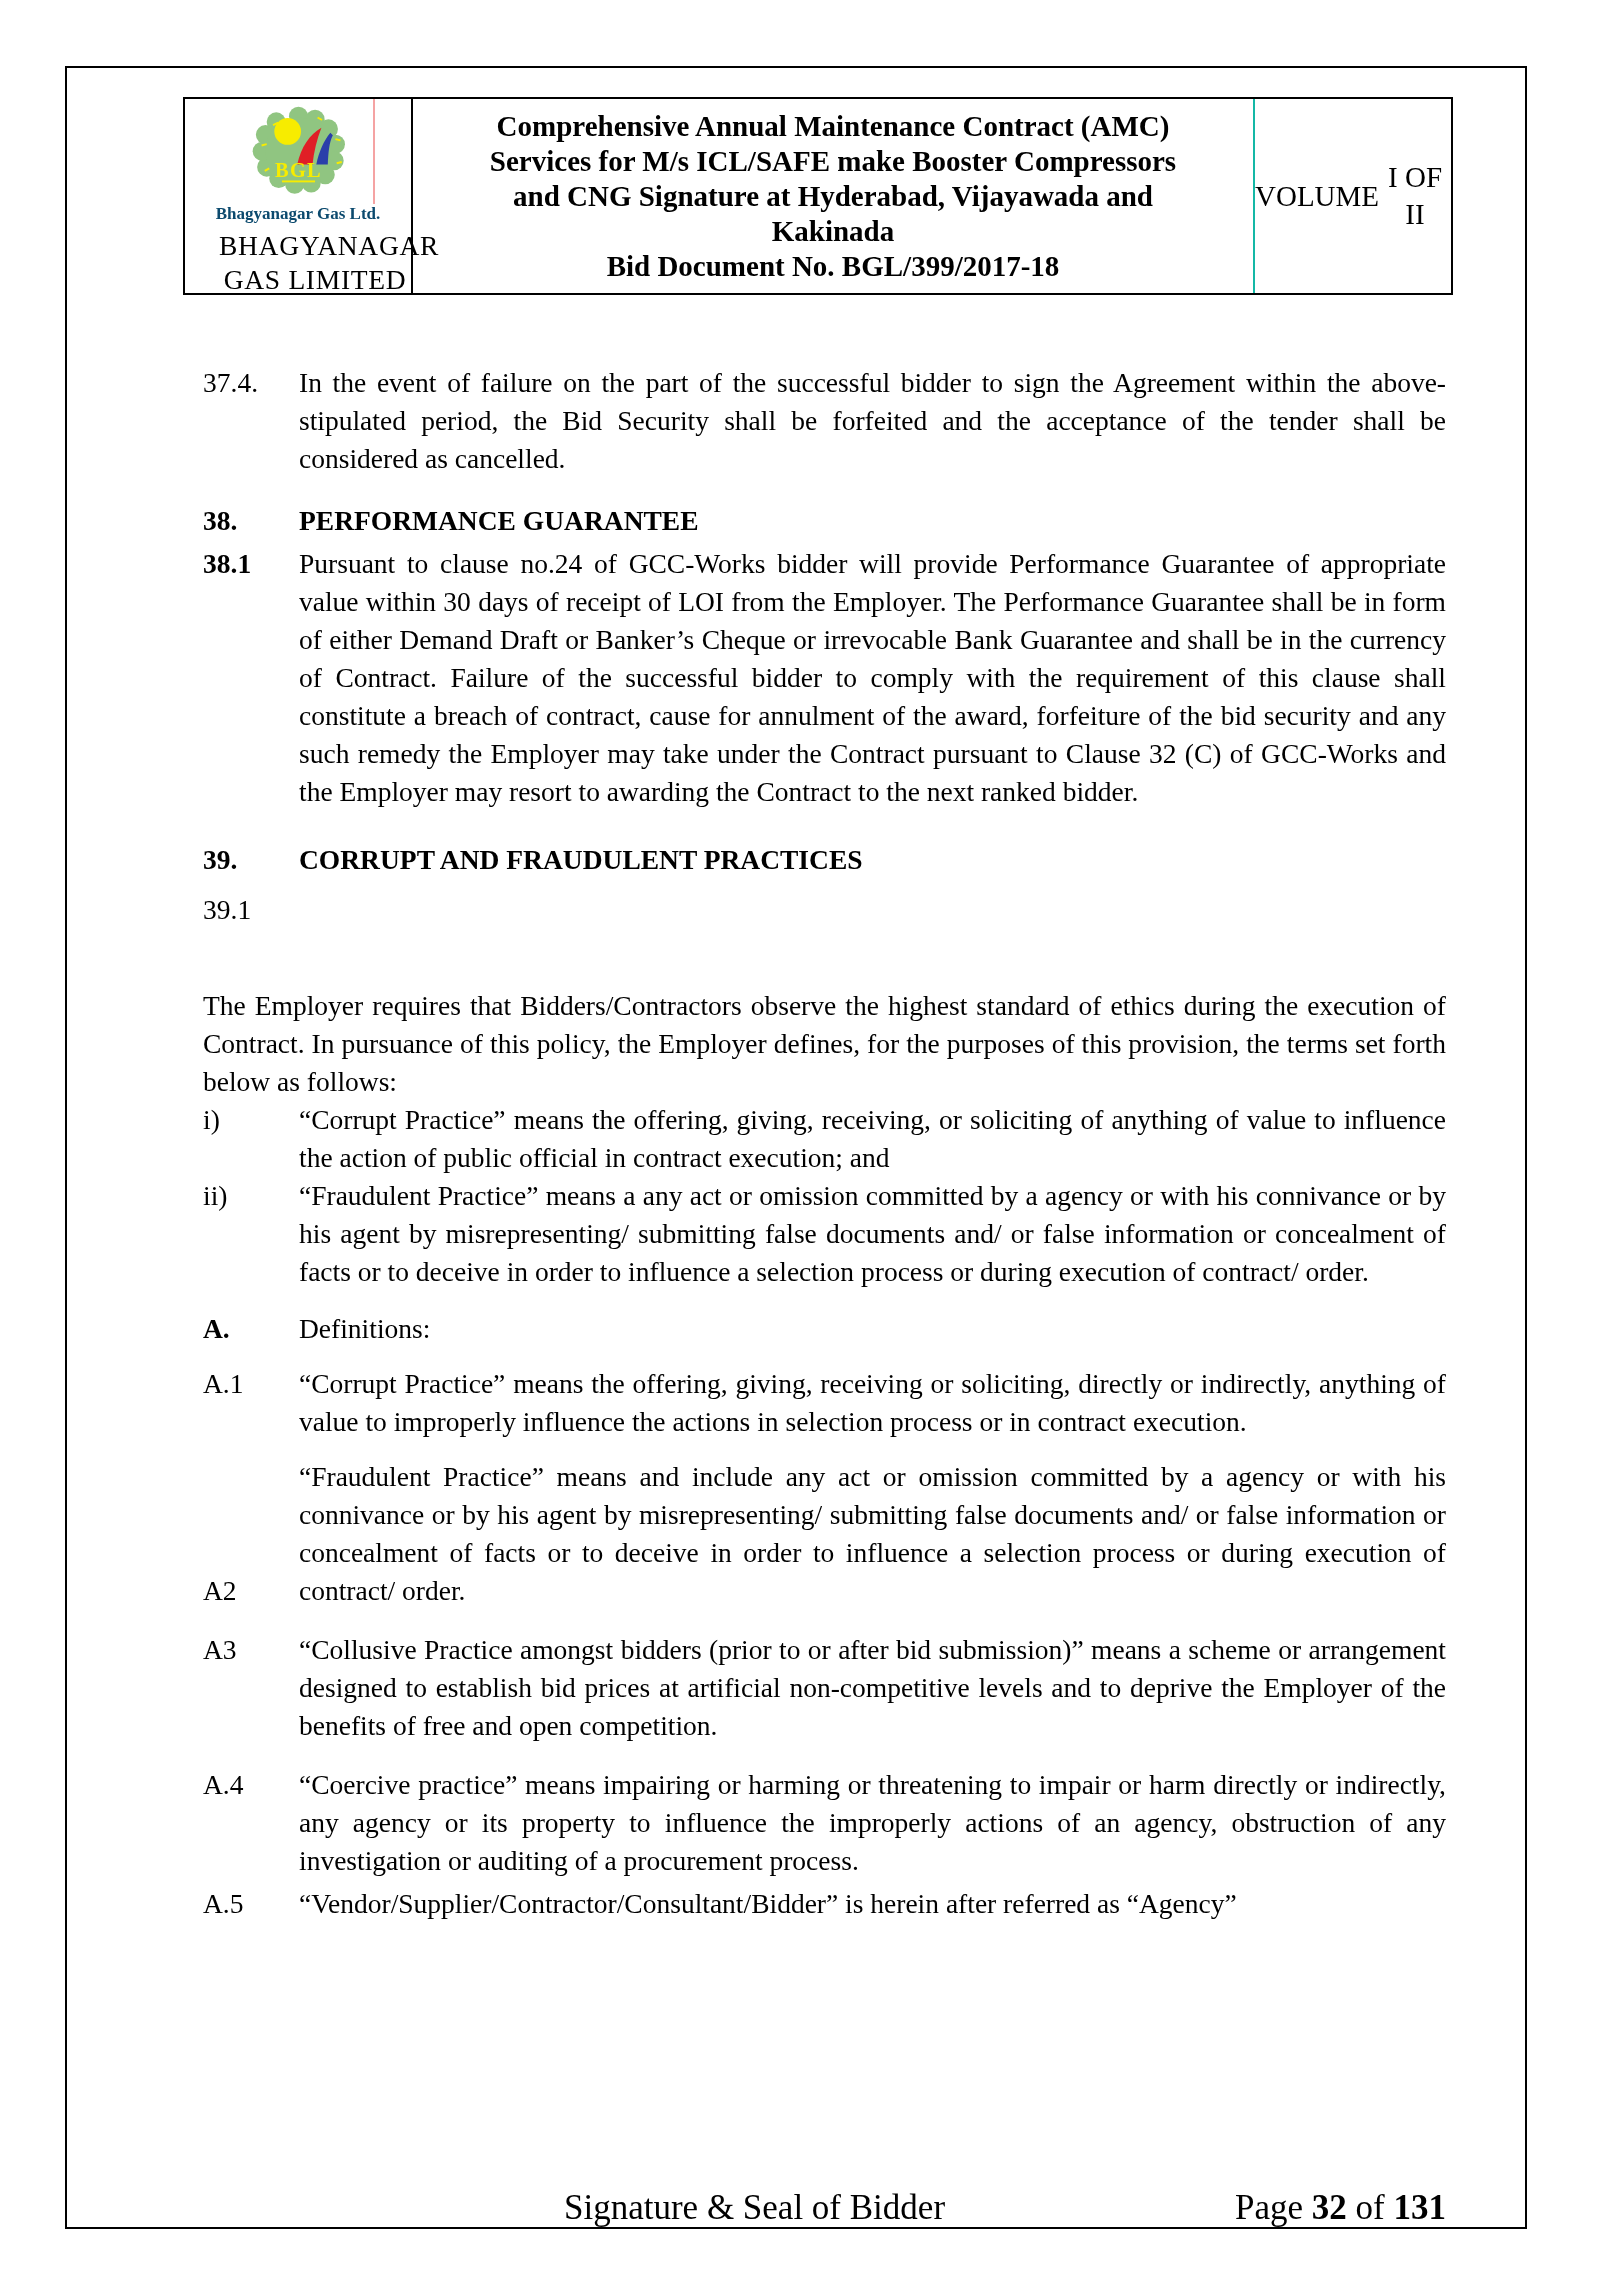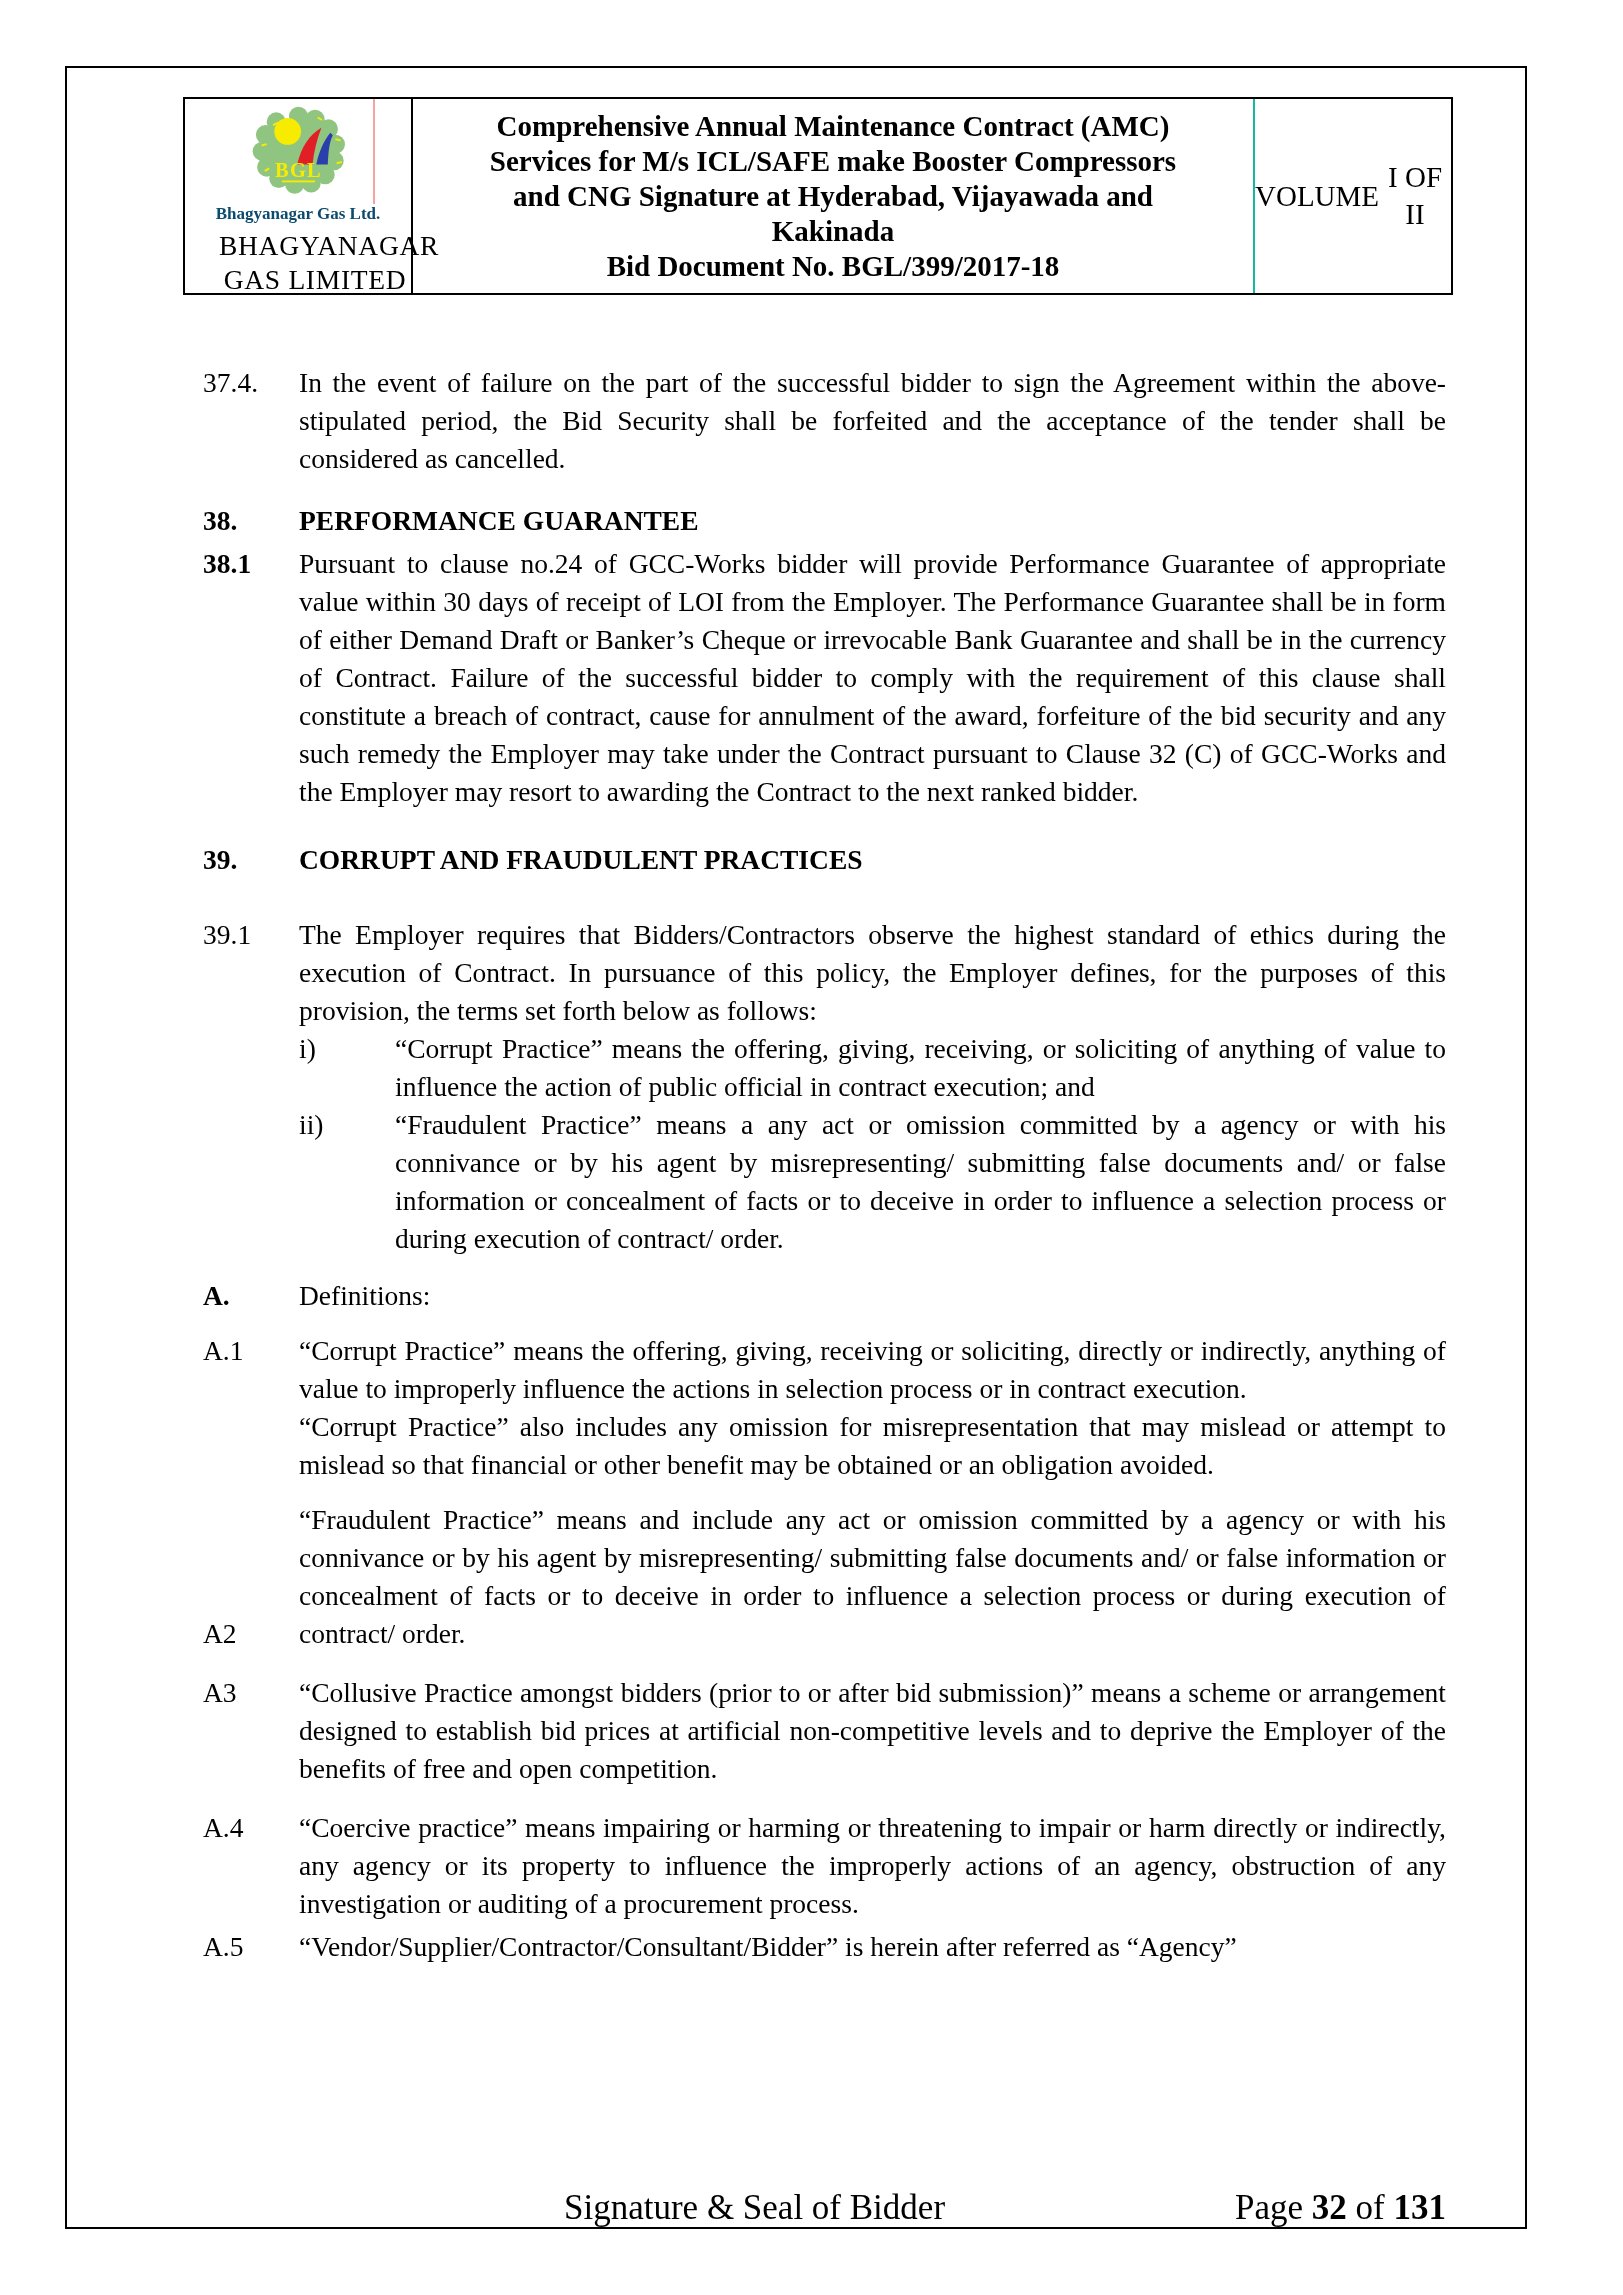--- a/index.html
+++ b/index.html
@@ -36,21 +36,21 @@
   .lbl { flex:0 0 96px; }
   .txt { flex:1; text-align:justify; }
   .b { font-weight:bold; }
   .left { text-align:left; }
   .sub { display:flex; }
   .slbl { flex:0 0 96px; }
   .stxt { flex:1; text-align:justify; }
   [data-name="heading-38"]      { margin-top:23.6px; }
   [data-name="clause-38-1"]     { margin-top:5.2px; }
   [data-name="heading-39"]      { margin-top:30px; }
-  [data-name="clause-39-1"]     { margin-top:37px; }
+  [data-name="clause-39-1"]     { margin-top:12px;flex-direction:column; }
   [data-name="heading-a"]       { margin-top:19.6px; }
   [data-name="clause-a-1"]      { margin-top:17px; }
   [data-name="clause-a-2"]      { margin-top:17px;align-items:flex-end; }
   [data-name="clause-a-3"]      { margin-top:21px; }
   [data-name="clause-a-4"]      { margin-top:21px; }
   [data-name="clause-a-5"]      { margin-top:5px;justify-content:flex-end; }
   
   .footer {
     position:absolute; left:203px; top:2191px; width:1243px;
     display:flex; align-items:baseline; font-size:35px; line-height:34px;
@@ -153,21 +153,20 @@
 
     <div class="item" data-name="heading-a">
       <div class="lbl b" data-name="clause-number">A.</div>
       <div class="txt left" data-name="section-heading">Definitions:</div>
     </div>
 
     <div class="item" data-name="clause-a-1">
       <div class="lbl" data-name="clause-number">A.1</div>
       <div class="txt" data-name="clause-text">
         <div data-name="clause-paragraph">“Corrupt Practice” means the offering, giving, receiving or soliciting, directly or indirectly, anything of value to improperly influence the actions in selection process or in contract execution.</div>
-        <div data-name="clause-paragraph">“Corrupt Practice” also includes any omission for misrepresentation that may mislead or attempt to mislead so that financial or other benefit may be obtained or an obligation avoided.</div>
       </div>
     </div>
 
     <div class="item" data-name="clause-a-2">
       <div class="lbl" data-name="clause-number">A2</div>
       <div class="txt" data-name="clause-text">“Fraudulent Practice” means and include any act or omission committed by a agency or with his connivance or by his agent by misrepresenting/ submitting false documents and/ or false information or concealment of facts or to deceive in order to influence a selection process or during execution of contract/ order.</div>
     </div>
 
     <div class="item" data-name="clause-a-3">
       <div class="lbl" data-name="clause-number">A3</div>

